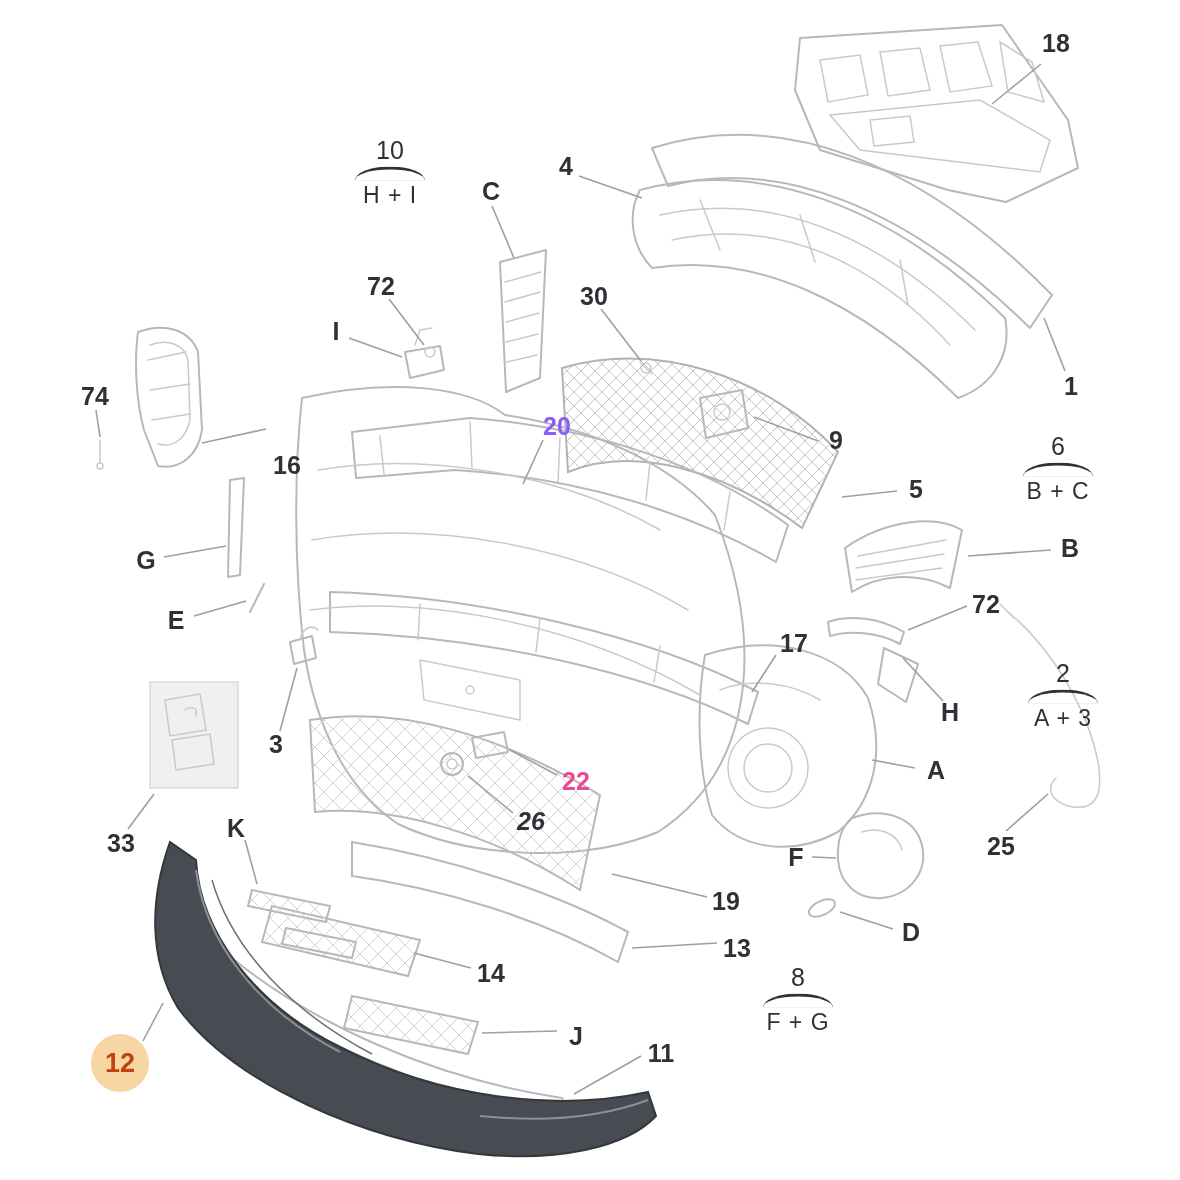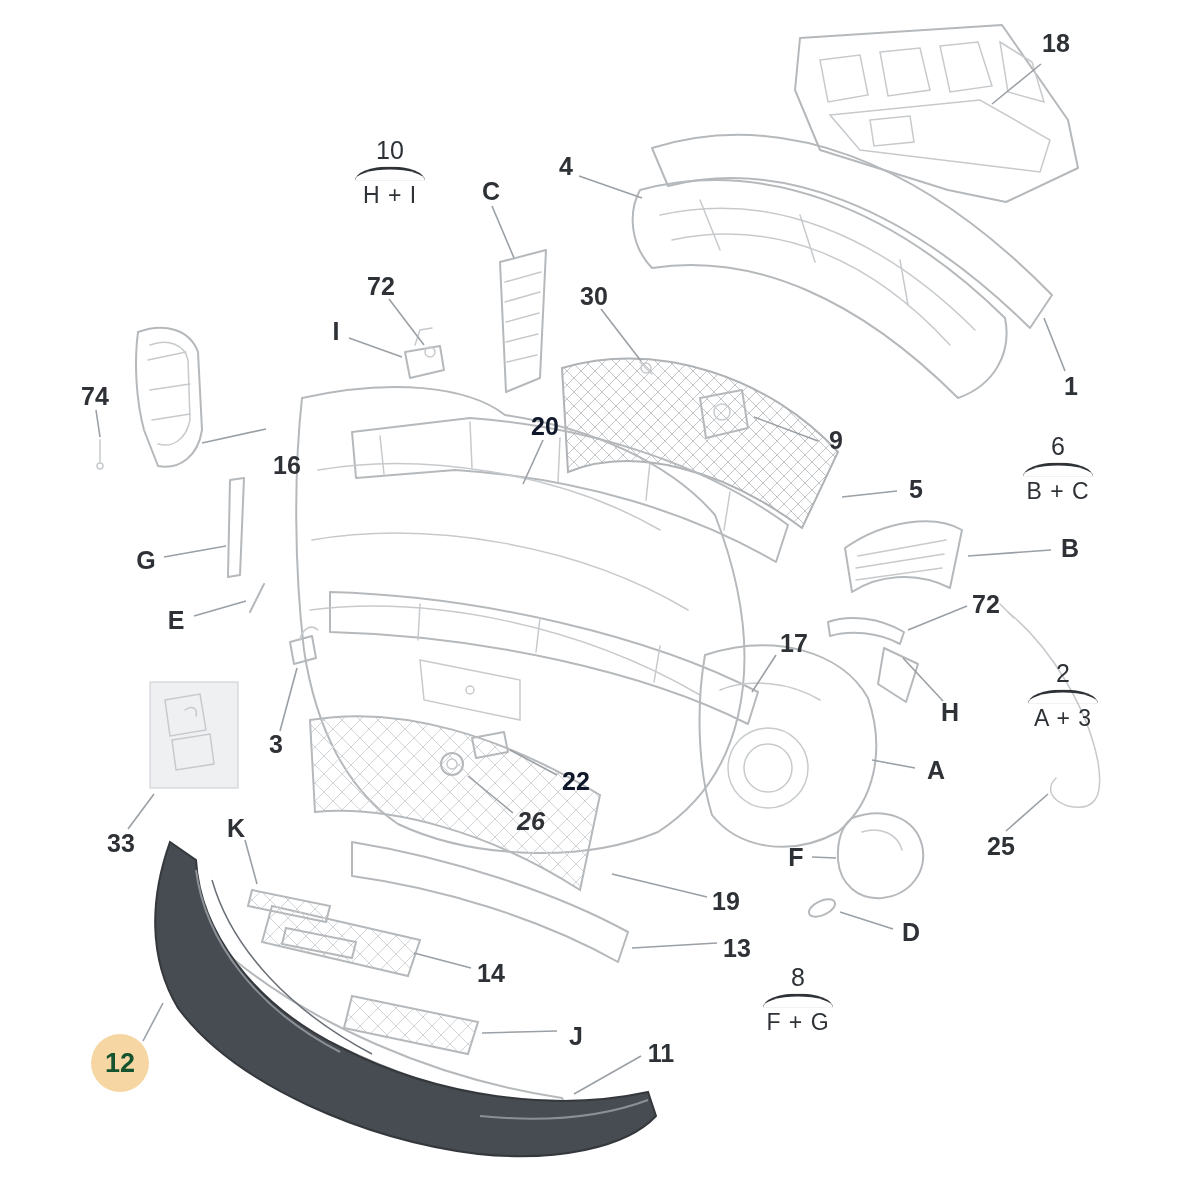--- a/index.html
+++ b/index.html
@@ -55,21 +55,21 @@
     position: absolute;
     transform: translate(-50%, -50%);
     width: 58px;
     height: 58px;
     border-radius: 50%;
     display: flex;
     align-items: center;
     justify-content: center;
     font-weight: bold;
     font-size: 27px;
-    color: #14532d;
+    color: #c2410c;
   }
 </style>
 </head>
 <body>
 
 <div class="stage">
 
   <svg width="1180" height="1180" viewBox="0 0 1180 1180">
     <defs>
       <pattern id="mesh" width="14" height="14" patternUnits="userSpaceOnUse">
@@ -287,32 +287,32 @@
 
   <div id="labels-layer">
       <div class="part-label" style="left: 1056px; top: 43px; color: rgb(46, 50, 54);">18</div>
       <div class="part-label" style="left: 566px; top: 166px; color: rgb(46, 50, 54);">4</div>
       <div class="part-label" style="left: 491px; top: 191px; color: rgb(46, 50, 54);">C</div>
       <div class="part-label" style="left: 381px; top: 286px; color: rgb(46, 50, 54);">72</div>
       <div class="part-label" style="left: 594px; top: 296px; color: rgb(46, 50, 54);">30</div>
       <div class="part-label" style="left: 336px; top: 331px; color: rgb(46, 50, 54);">I</div>
       <div class="part-label" style="left: 95px; top: 396px; color: rgb(46, 50, 54);">74</div>
       <div class="part-label" style="left: 287px; top: 425px; color: rgb(46, 50, 54); margin-top: 40px;">16</div>
-      <div class="part-label" style="left: 545px; top: 426px; color: #0f172a; text-align: center;">20</div>
+      <div class="part-label" style="left: 557px; top: 426px; color: #8b5cf6; text-align: center;">20</div>
       <div class="part-label" style="left: 836px; top: 440px; color: rgb(46, 50, 54);">9</div>
       <div class="part-label" style="left: 1071px; top: 386px; color: rgb(46, 50, 54);">1</div>
       <div class="part-label" style="left: 916px; top: 489px; color: rgb(46, 50, 54);">5</div>
       <div class="part-label" style="left: 1070px; top: 548px; color: rgb(46, 50, 54);">B</div>
       <div class="part-label" style="left: 146px; top: 560px; color: rgb(46, 50, 54);">G</div>
       <div class="part-label" style="left: 986px; top: 604px; color: rgb(46, 50, 54);">72</div>
       <div class="part-label" style="left: 176px; top: 620px; color: rgb(46, 50, 54);">E</div>
       <div class="part-label" style="left: 794px; top: 643px; color: rgb(46, 50, 54);">17</div>
       <div class="part-label" style="left: 950px; top: 712px; color: rgb(46, 50, 54);">H</div>
       <div class="part-label" style="left: 276px; top: 744px; color: rgb(46, 50, 54);">3</div>
-      <div class="part-label" style="left: 576px; top: 781px; color: #0f172a;">22</div>
+      <div class="part-label" style="left: 576px; top: 781px; color: #ec4899;">22</div>
       <div class="part-label" style="left: 936px; top: 770px; color: rgb(46, 50, 54);">A</div>
       <div class="part-label" style="left: 531px; top: 821px; color: rgb(46, 50, 54); font-style: italic;">26</div>
       <div class="part-label" style="left: 121px; top: 843px; color: rgb(46, 50, 54);">33</div>
       <div class="part-label" style="left: 236px; top: 828px; color: rgb(46, 50, 54);">K</div>
       <div class="part-label" style="left: 796px; top: 857px; color: rgb(46, 50, 54);">F</div>
       <div class="part-label" style="left: 1001px; top: 846px; color: rgb(46, 50, 54);">25</div>
       <div class="part-label" style="left: 726px; top: 901px; color: rgb(46, 50, 54);">19</div>
       <div class="part-label" style="left: 911px; top: 932px; color: rgb(46, 50, 54);">D</div>
       <div class="part-label" style="left: 737px; top: 948px; color: rgb(46, 50, 54);">13</div>
       <div class="part-label" style="left: 491px; top: 973px; color: rgb(46, 50, 54);">14</div>

